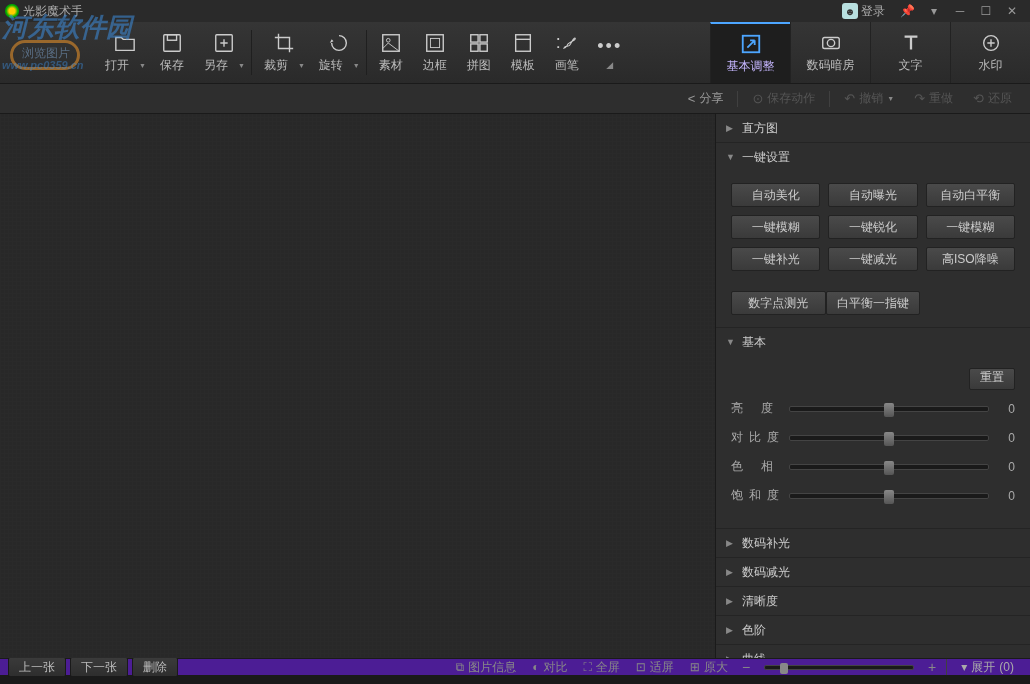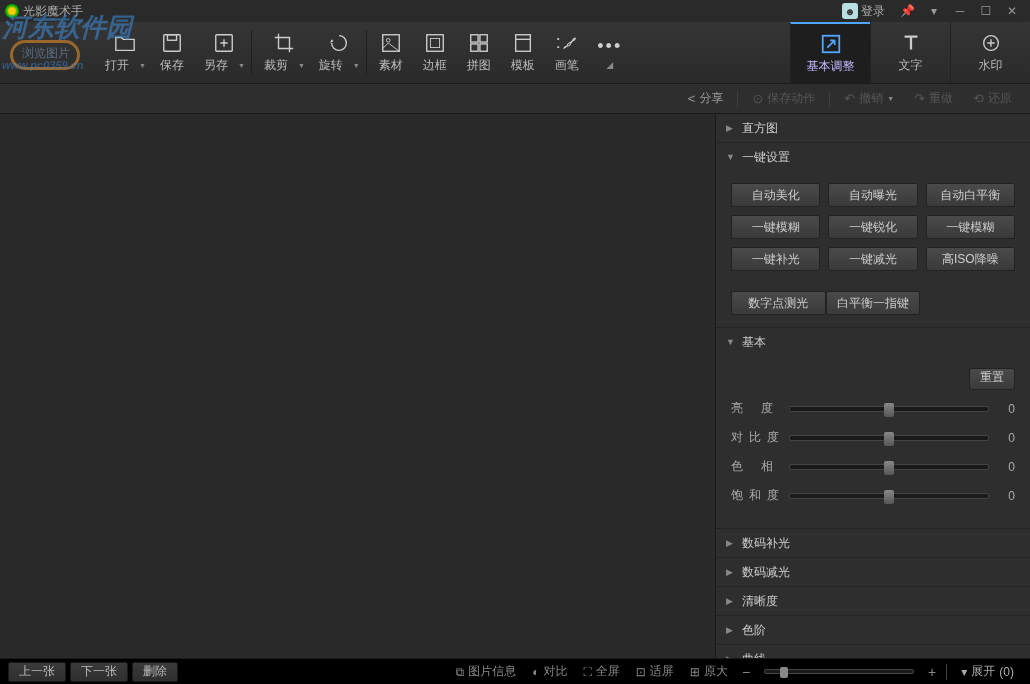--- a/index.html
+++ b/index.html
@@ -62,21 +62,21 @@
     .reset-row { display: flex; justify-content: flex-end; margin-bottom: 10px; }
     .reset-btn { height: 22px; padding: 0 10px; background: linear-gradient(#4a4a4a, #3a3a3a); border: 1px solid #222; color: #ccc; font-size: 12px; cursor: pointer; border-radius: 2px; }
     
     .slider-row { display: flex; align-items: center; gap: 8px; margin-bottom: 12px; }
     .slider-label { width: 50px; color: #aaa; letter-spacing: 6px; white-space: nowrap; }
     .slider-track { flex: 1; height: 6px; background: #1a1a1a; border: 1px solid #444; border-radius: 2px; position: relative; }
     .slider-thumb { position: absolute; left: 50%; top: -4px; width: 10px; height: 14px; background: linear-gradient(#888, #555); border-radius: 2px; transform: translateX(-50%); }
     .slider-val { width: 18px; text-align: right; color: #aaa; }
     
     
-    .statusbar { height: 26px; background: #000000; border-top: 1px solid #1a1a1a; display: flex; align-items: center; padding: 0 8px; font-size: 12px; gap: 4px; }
+    .statusbar { height: 17px; background: #4c1d95; border-top: 1px solid #1a1a1a; display: flex; align-items: center; padding: 0 8px; font-size: 12px; gap: 4px; }
     .status-btn { padding: 2px 10px; background: linear-gradient(#3a3a3a, #2e2e2e); border: 1px solid #1a1a1a; color: #bbb; cursor: pointer; border-radius: 2px; height: 20px; display: flex; align-items: center; }
     .status-spacer { flex: 1; }
     .status-item { display: flex; align-items: center; gap: 4px; color: #888; padding: 0 6px; cursor: pointer; }
     .zoom-slider { width: 150px; height: 5px; background: #1a1a1a; border: 1px solid #444; border-radius: 2px; margin: 0 6px; position: relative; }
     .zoom-thumb { position: absolute; left: 10%; top: -3px; width: 8px; height: 11px; background: #888; border-radius: 2px; }
     .zoom-btn { color: #888; font-size: 14px; padding: 0 4px; cursor: pointer; }
     .expand-toggle { display: flex; align-items: center; gap: 4px; color: #aaa; padding: 0 8px; cursor: pointer; }
     
     svg { fill: currentColor; }
   </style>
@@ -232,20 +232,27 @@
   <div class="mode-tabs">
     <div class="mode-tab active">
       <svg viewBox="0 0 24 24" style="color:#4da6ff">
           <rect x="3" y="3" width="18" height="18" fill="none" stroke="currentColor" stroke-width="2"></rect>
           <path d="M8 16l8-8m0 0h-5m5 0v5" fill="none" stroke="currentColor" stroke-width="2"></path>
         </svg>
       <span>基本调整</span>
     </div>
     <div class="mode-tab">
       <svg viewBox="0 0 24 24" style="color:#ccc">
+          <rect x="3" y="6" width="18" height="12" rx="2" fill="none" stroke="currentColor" stroke-width="1.5"></rect>
+          <circle cx="12" cy="12" r="4" fill="none" stroke="currentColor" stroke-width="1.5"></circle>
+        </svg>
+      <span>数码暗房</span>
+    </div>
+    <div class="mode-tab">
+      <svg viewBox="0 0 24 24" style="color:#ccc">
           <path d="M5 5h14M12 5v14" stroke="currentColor" stroke-width="2.5"></path>
         </svg>
       <span>文字</span>
     </div>
     <div class="mode-tab">
       <svg viewBox="0 0 24 24" style="color:#ccc">
           <circle cx="12" cy="12" r="8" fill="none" stroke="currentColor" stroke-width="1.5"></circle>
           <path d="M12 8v8m-4-4h8" stroke="currentColor" stroke-width="1.5"></path>
         </svg>
       <span>水印</span>

